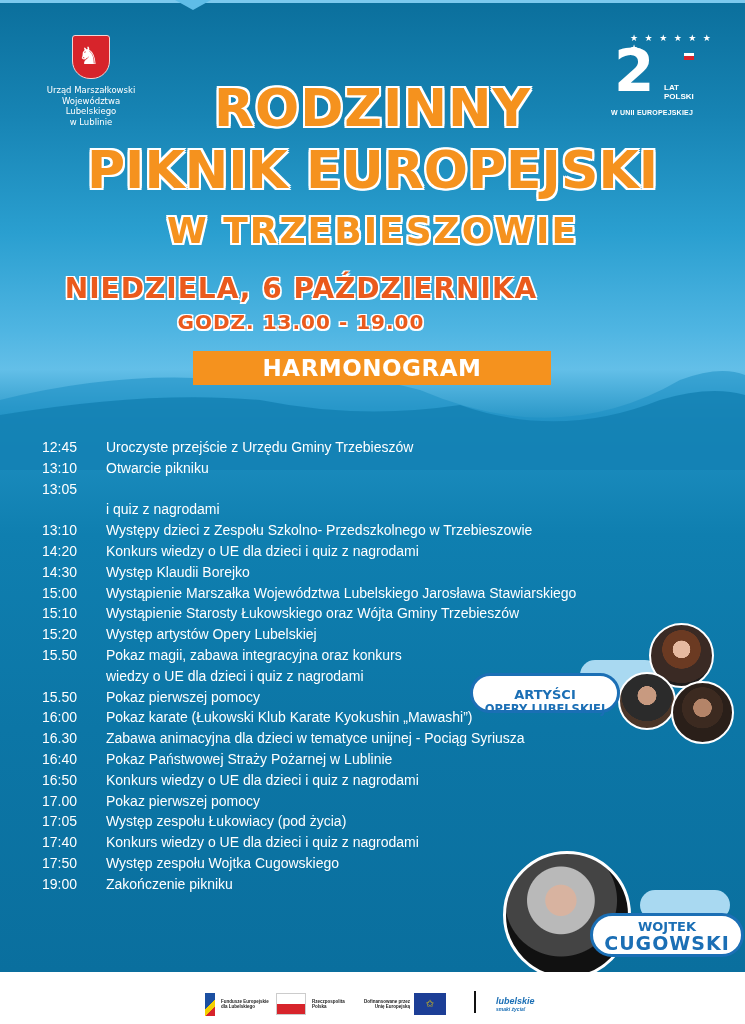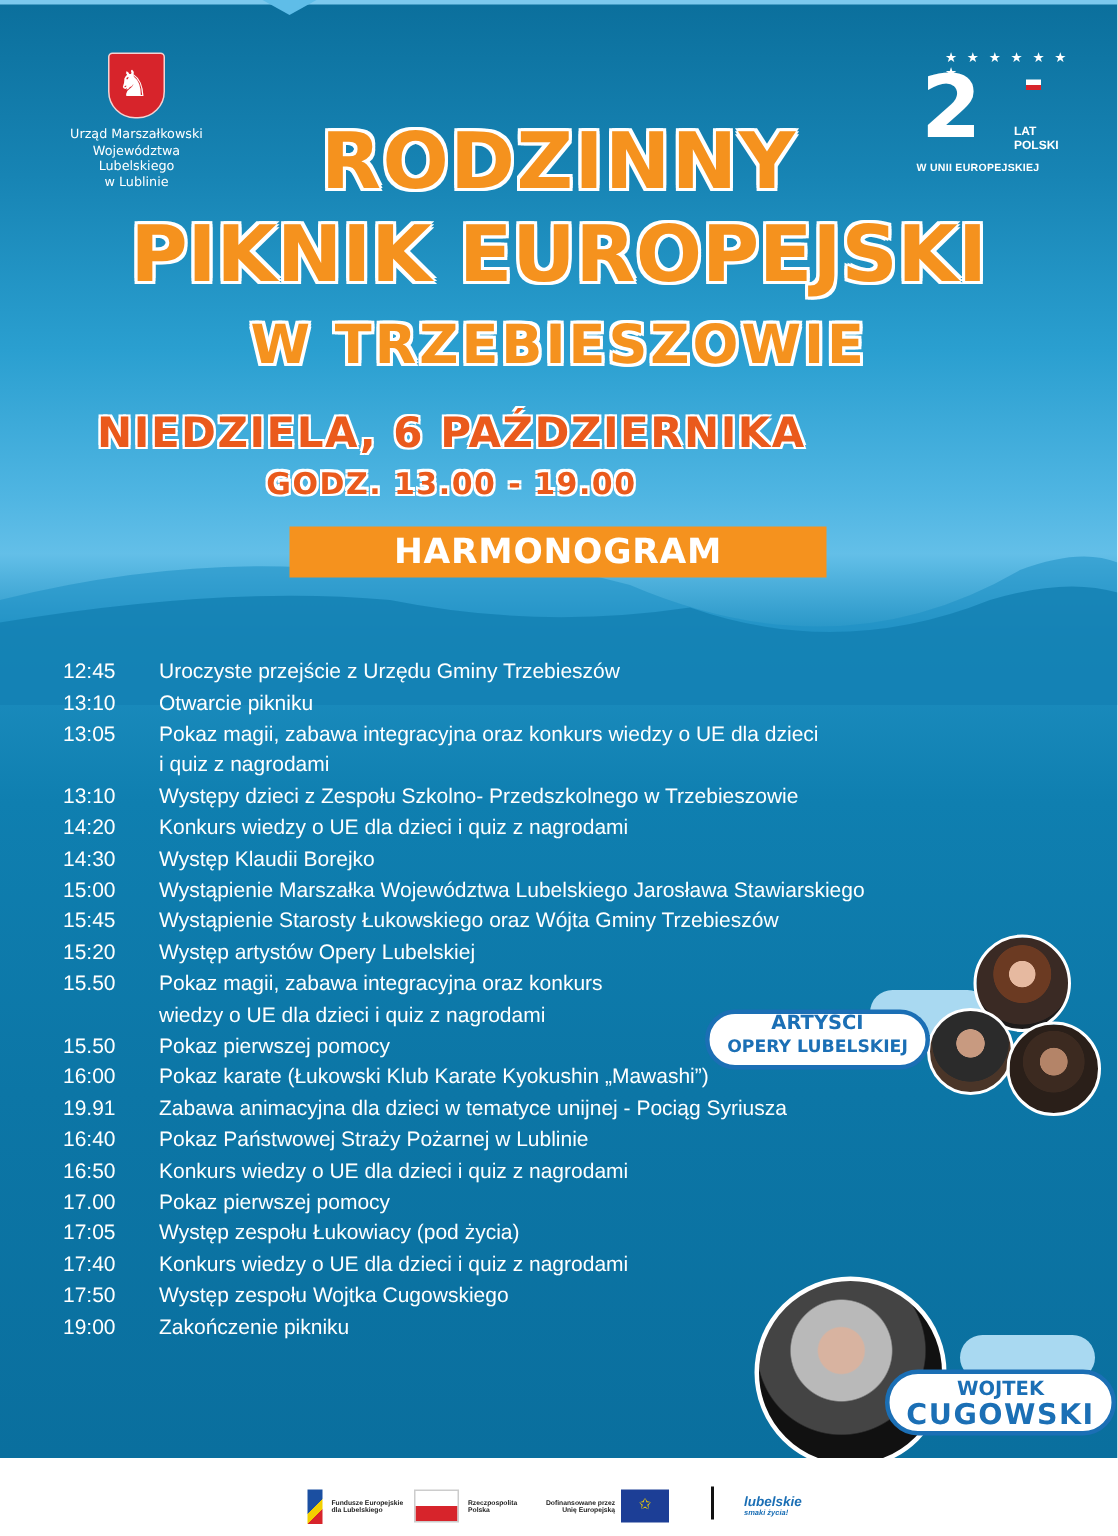--- a/index.html
+++ b/index.html
@@ -10,38 +10,38 @@
   .top-notch { position:absolute; left:175px; top:0; width:0; height:0; border-left:18px solid transparent; border-right:18px solid transparent; border-top:10px solid #5fbde8; }
   .hills { position:absolute; left:0; top:360px; width:745px; height:110px; }
   .logo-left { position:absolute; left:36px; top:35px; width:110px; text-align:center; }
   .shield { width:36px; height:42px; margin:0 auto 6px; background:#d7242b; border-radius:3px 3px 18px 18px; position:relative; border:1px solid #f3d3d3;}
   .shield .deer { position:absolute; left:5px; top:6px; color:#fff; font-size:24px; line-height:28px; font-family:"DejaVu Sans", sans-serif; }
   .logo-left .org { color:#fff; font-size:8.5px; line-height:10.5px; font-family:"DejaVu Sans", sans-serif; }
   .logo-right { position:absolute; left:608px; top:33px; width:110px; height:90px; color:#fff; }
   .logo-right .two { position:absolute; left:6px; top:8px; font-size:58px; font-weight:bold; line-height:60px; font-family:"DejaVu Sans", sans-serif; }
   .logo-right .stars { position:absolute; left:22px; top:0; font-size:9px; letter-spacing:2px; }
   .logo-right .flag { position:absolute; left:76px; top:20px; width:10px; height:7px; background:linear-gradient(#fff 50%, #d7242b 50%); }
-  .logo-right .lat { position:absolute; left:56px; top:50px; font-size:8px; font-weight:bold; line-height:9px;margin-left:12px; }
+  .logo-right .lat { position:absolute; left:56px; top:50px; font-size:8px; font-weight:bold; line-height:9px; }
   .logo-right .ue { position:absolute; left:3px; top:76px; font-size:7px; font-weight:bold; letter-spacing:0.2px; white-space:nowrap; }
   .title { position:absolute; left:0; width:745px; text-align:center; color:#f5921e; font-family:"DejaVu Sans", sans-serif; font-weight:bold;
     text-shadow: -2px -2px 0 #fff, 2px -2px 0 #fff, -2px 2px 0 #fff, 2px 2px 0 #fff, 0 -2px 0 #fff, 0 2px 0 #fff, -2px 0 0 #fff, 2px 0 0 #fff; }
   .t1 { top:78px; font-size:52px; letter-spacing:1px; }
   .t2 { top:140px; font-size:52px; letter-spacing:0px; }
   .t3 { top:210px; font-size:36px; letter-spacing:2px; }
   .date { position:absolute; left:0; width:602px; text-align:center; color:#ea5a1c; font-family:"DejaVu Sans", sans-serif; font-weight:bold;
     text-shadow: -1.5px -1.5px 0 #fff, 1.5px -1.5px 0 #fff, -1.5px 1.5px 0 #fff, 1.5px 1.5px 0 #fff; }
   .d1 { top:272px; font-size:28px; letter-spacing:1px; }
   .d2 { top:310px; font-size:20px; letter-spacing:1px; }
   .harmo { position:absolute; left:193px; top:351px; width:358px; height:34px; background:#f5921e; color:#fff; text-align:center; font-size:23px; font-weight:bold; line-height:34px; font-family:"DejaVu Sans", sans-serif; letter-spacing:0.5px; }
   .schedule { position:absolute; left:42px; top:437px; width:640px; }
   .row { display:flex; color:#fff; font-size:14px; font-weight:normal; line-height:20.8px; font-family:"Liberation Sans", sans-serif; }
   .row .time { width:64px; flex:none; }
   .row .desc { flex:1; }
   .cloud { position:absolute; background:#fff; border:3px solid #1b6fb5; border-radius:22px; color:#1b6fb5; text-align:center; font-family:"DejaVu Sans", sans-serif; font-weight:bold; }
-  .cloud-opera { left:470px; top:673px; width:150px; height:40px; font-size:11.5px; line-height:14px; padding-top:0; box-sizing:border-box; }
+  .cloud-opera { left:470px; top:673px; width:150px; height:40px; font-size:11.5px; line-height:14px; padding-top:12px; box-sizing:border-box; }
   .cloud-opera .l1 { font-size:13px; }
   .cloud-back { position:absolute; background:#a9d9f1; border-radius:20px; }
   .cloud-back-1 { left:580px; top:660px; width:80px; height:30px; }
   .cloud-back-2 { left:640px; top:890px; width:90px; height:30px; }
   .photo { position:absolute; border-radius:50%; border:2.5px solid #fff; box-sizing:border-box; overflow:hidden; }
   .p1 { left:649px; top:623px; width:65px; height:65px; background:radial-gradient(circle at 50% 40%, #e6b9a0 0 18%, #6b3a22 19% 40%, #3a2a24 41% 70%, #1e1b1b 71%); }
   .p2 { left:618px; top:672px; width:58px; height:58px; background:radial-gradient(circle at 50% 40%, #c89a80 0 22%, #2b2b2b 23% 60%, #4a3528 61%); }
   .p3 { left:671px; top:681px; width:63px; height:63px; background:radial-gradient(circle at 50% 42%, #b48468 0 20%, #3c2a20 21% 45%, #2a1f19 46%); }
   .p4 { left:503px; top:851px; width:128px; height:128px; border-width:3px; background:radial-gradient(circle at 45% 38%, #d8b3a0 0 15%, #b9b9b9 16% 33%, #444 34% 55%, #111 56%); }
   .cloud-wojtek { left:590px; top:913px; width:154px; height:44px; font-size:13px; line-height:16px; padding-top:3px; box-sizing:border-box; }
@@ -100,21 +100,20 @@
       <div class="row">
         <div class="time">12:45</div>
         <div class="desc">Uroczyste przejście z Urzędu Gminy Trzebieszów</div>
       </div>
       <div class="row">
         <div class="time">13:10</div>
         <div class="desc">Otwarcie pikniku</div>
       </div>
       <div class="row">
         <div class="time">13:05</div>
-        <div class="desc">Pokaz magii, zabawa integracyjna oraz konkurs wiedzy o UE dla dzieci</div>
       </div>
       <div class="row">
         <div class="time"></div>
         <div class="desc">i quiz z nagrodami</div>
       </div>
       <div class="row">
         <div class="time">13:10</div>
         <div class="desc"> Występy dzieci z Zespołu Szkolno- Przedszkolnego w Trzebieszowie</div>
       </div>
       <div class="row">
@@ -123,21 +122,21 @@
       </div>
       <div class="row">
         <div class="time">14:30</div>
         <div class="desc">Występ Klaudii Borejko</div>
       </div>
       <div class="row">
         <div class="time">15:00</div>
         <div class="desc">Wystąpienie Marszałka Województwa Lubelskiego Jarosława Stawiarskiego</div>
       </div>
       <div class="row">
-        <div class="time">15:45</div>
+        <div class="time">15:10</div>
         <div class="desc">Wystąpienie Starosty Łukowskiego oraz Wójta Gminy Trzebieszów</div>
       </div>
       <div class="row">
         <div class="time">15:20</div>
         <div class="desc">Występ artystów Opery Lubelskiej</div>
       </div>
       <div class="row">
         <div class="time">15.50</div>
         <div class="desc">Pokaz magii, zabawa integracyjna oraz konkurs</div>
       </div>
@@ -147,21 +146,21 @@
       </div>
       <div class="row">
         <div class="time">15.50</div>
         <div class="desc">Pokaz pierwszej pomocy</div>
       </div>
       <div class="row">
         <div class="time">16:00</div>
         <div class="desc">Pokaz karate (Łukowski Klub Karate Kyokushin „Mawashi”)</div>
       </div>
       <div class="row">
-        <div class="time">19.91</div>
+        <div class="time">16.30</div>
         <div class="desc">Zabawa animacyjna dla dzieci w tematyce unijnej - Pociąg Syriusza</div>
       </div>
       <div class="row">
         <div class="time"></div>
       </div>
       <div class="row">
         <div class="time">16:40</div>
         <div class="desc">Pokaz Państwowej Straży Pożarnej w Lublinie</div>
       </div>
       <div class="row">

